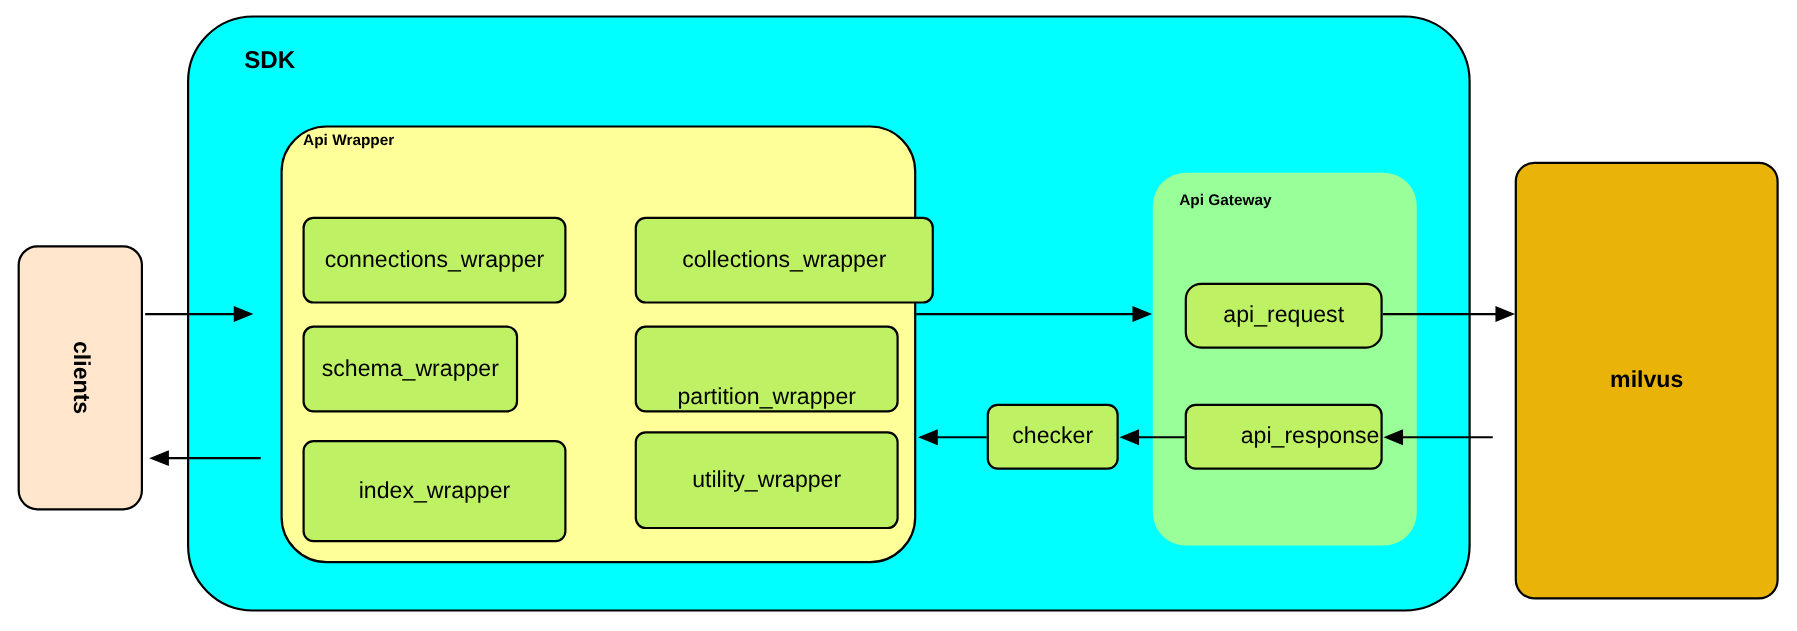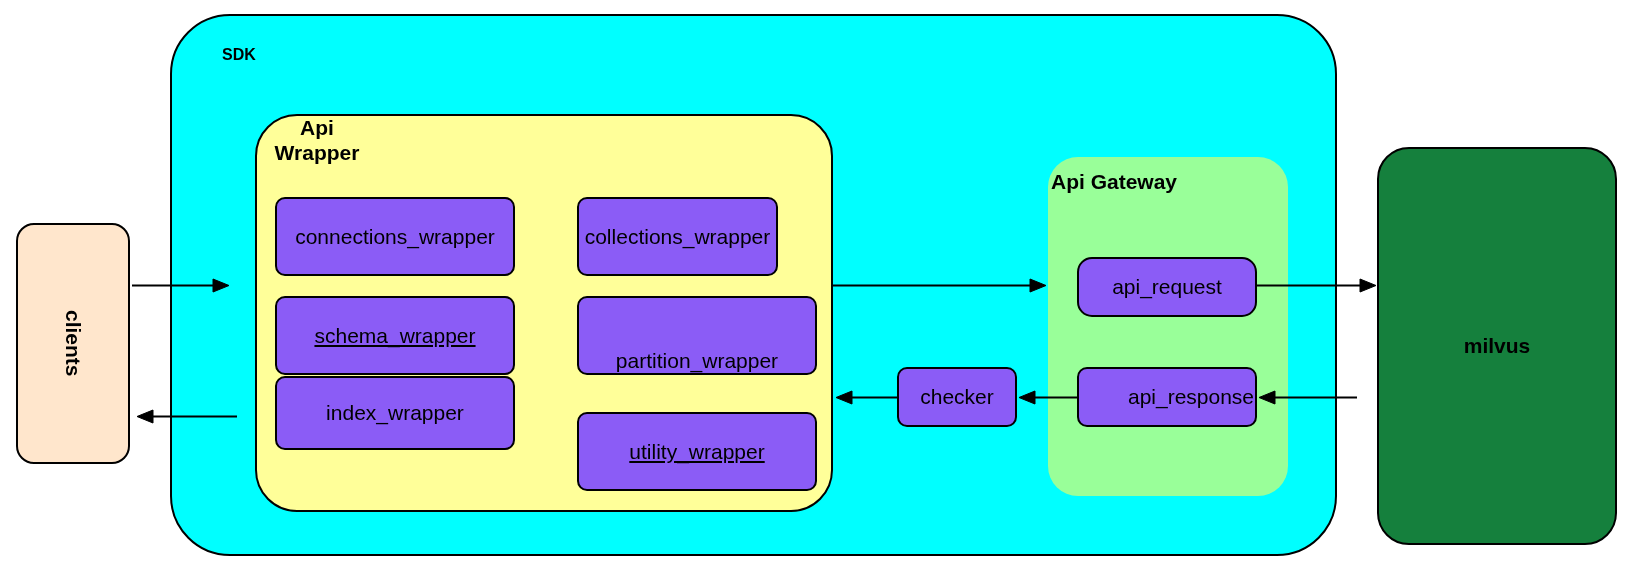--- a/index.html
+++ b/index.html
@@ -13,27 +13,27 @@
     overflow: hidden;
   }
   .box {
     position: absolute;
     box-sizing: border-box;
     border: 2px solid #000000;
   }
   .corner-label {
     position: absolute;
     font-weight: bold;
-    font-size: 21px;
+    font-size: 14px;
     line-height: 25px;
   }
   .node {
     position: absolute;
     box-sizing: border-box;
-    background: #8b5cf6;
+    background: #bef264;
     border: 2px solid #000000;
     border-radius: 10px;
     display: flex;
     align-items: center;
     justify-content: center;
     font-size: 21px;
     white-space: nowrap;
   }
   .center-flex {
     display: flex;
@@ -57,41 +57,41 @@
   }
   .arrows line { stroke: #000000; stroke-width: 2; }
   .arrows polygon { fill: #000000; stroke: #000000; stroke-width: 1; }
 </style>
 </head>
 <body>
 
 <div class="canvas">
 
   <div class="box" style="left:170px; top:14px; width:1167px; height:542px; background:#00ffff; border-radius:60px;"></div>
-  <div class="corner-label" style="left:222px; top:42px; font-size:16px;">SDK</div>
+  <div class="corner-label" style="left:222px; top:42px; font-size:22px;">SDK</div>
 
   <div class="box" style="left:255px; top:114px; width:578px; height:398px; background:#ffff99; border-radius:42px;"></div>
   <div class="corner-label" style="left:255px; top:115px; width:124px; text-align:center;">Api Wrapper</div>
 
   <div class="node" style="left:275px; top:197px; width:240px; height:79px;">
     <span>connections_wrapper</span>
   </div>
-  <div class="node" style="left:577px; top:197px; width:201px; height:79px;">
+  <div class="node" style="left:577px; top:197px; width:272px; height:79px;">
     <span>collections_wrapper</span>
   </div>
-  <div class="node" style="left:275px; top:296px; width:240px; height:79px;text-decoration:underline;">
+  <div class="node" style="left:275px; top:296px; width:196px; height:79px;">
     <span>schema_wrapper</span>
   </div>
   <div class="node" style="left:577px; top:296px; width:240px; height:79px;align-items:flex-end;">
     <span>partition_wrapper</span>
   </div>
-  <div class="node" style="left:275px; top:376px; width:240px; height:74px;">
+  <div class="node" style="left:275px; top:400px; width:240px; height:93px;">
     <span>index_wrapper</span>
   </div>
-  <div class="node" style="left:577px; top:412px; width:240px; height:79px;text-decoration:underline;">
+  <div class="node" style="left:577px; top:392px; width:240px; height:89px;">
     <span>utility_wrapper</span>
   </div>
 
   <div class="node" style="left:897px; top:367px; width:120px; height:60px;">
     <span>checker</span>
   </div>
 
   <div class="box" style="left:1048px; top:157px; width:240px; height:339px; background:#99ff99; border-radius:30px; border:none;"></div>
   <div class="corner-label" style="left:1048px; top:169px; width:132px; text-align:center;">Api Gateway</div>
 
@@ -99,21 +99,21 @@
     <span>api_request</span>
   </div>
   <div class="node" style="left:1077px; top:367px; width:180px; height:60px;padding-left:48px;">
     <span>api_response</span>
   </div>
 
   <div class="box center-flex" style="left:16px; top:223px; width:114px; height:241px; background:#ffe6cc; border-radius:18px;">
     <span class="vertical-text">clients</span>
   </div>
 
-  <div class="box center-flex" style="left:1377px; top:147px; width:240px; height:398px; background:#15803d; border-radius:32px;">
+  <div class="box center-flex" style="left:1377px; top:147px; width:240px; height:398px; background:#eab308; border-radius:18px;">
     <span class="bold-label">milvus</span>
   </div>
 
   <svg class="arrows" width="1634" height="574" viewBox="0 0 1634 574">
     <g>
       <line x1="132" y1="285.5" x2="214" y2="285.5"></line>
       <polygon points="229,285.5 213,279 213,292"></polygon>
     </g>
     <g>
       <line x1="237" y1="416.5" x2="152" y2="416.5"></line>

